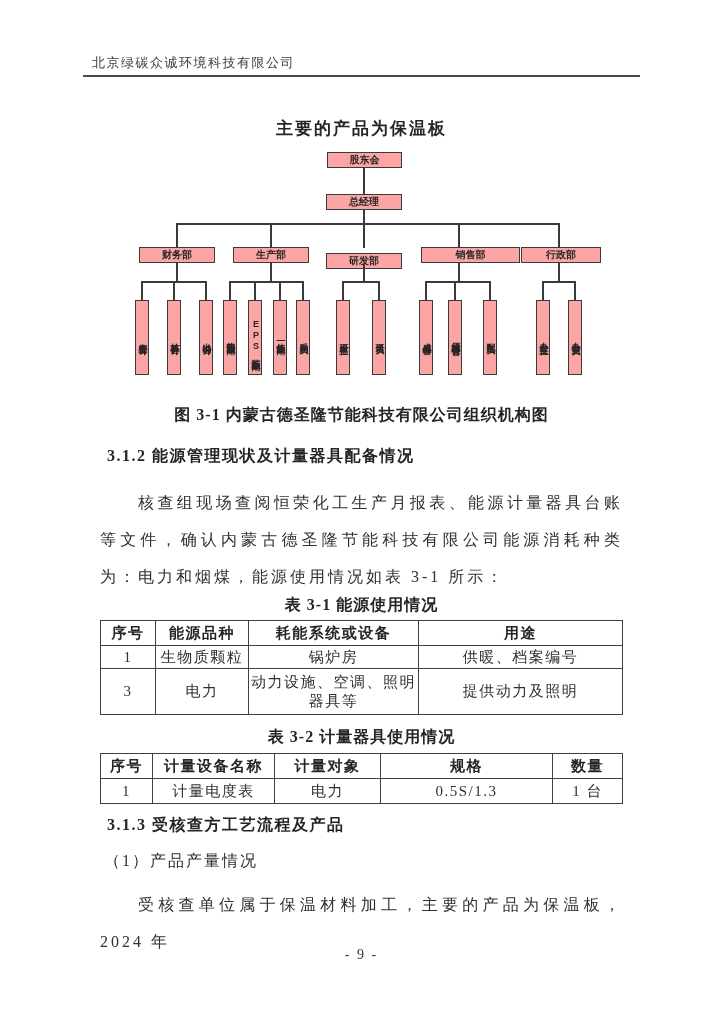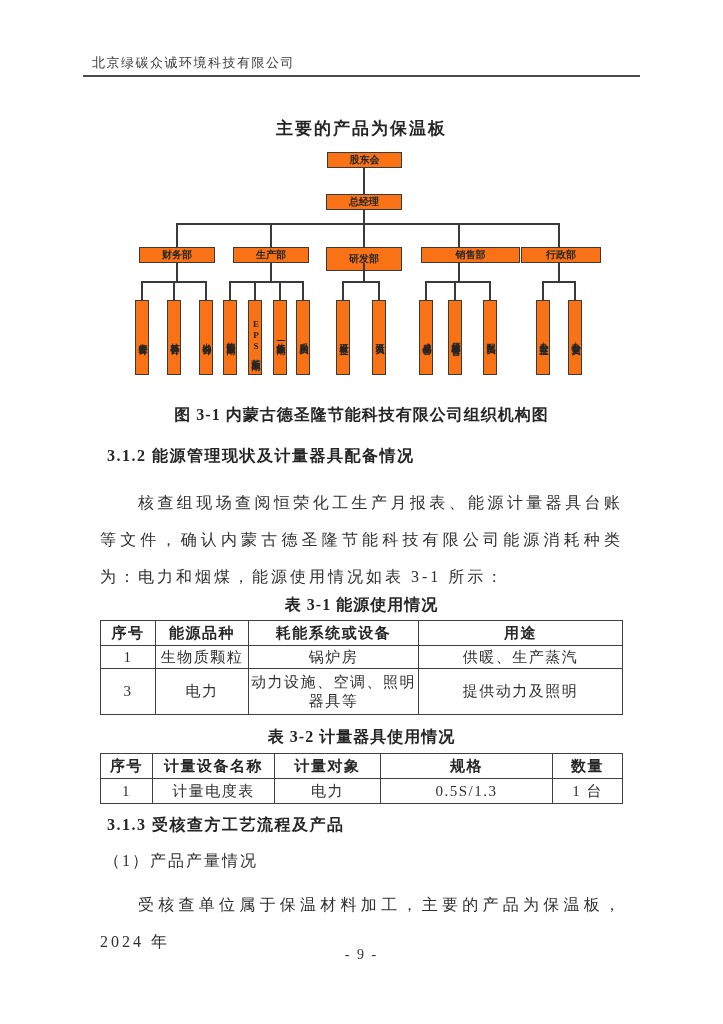--- a/index.html
+++ b/index.html
@@ -8,23 +8,23 @@
     font-family:"Liberation Serif", serif;color:#2f2f2f;overflow:hidden;
   }
   
   .hdr-left{position:absolute;left:92px;top:54px;font-size:13px;letter-spacing:1.5px;color:#3c3c3c;}
   .hdr-right{position:absolute;right:88px;top:54px;font-size:13px;letter-spacing:1px;color:#3c3c3c;}
   .hdr-right .num{letter-spacing:0.5px;margin-left:10px;font-family:"Liberation Serif",serif;}
   .hdr-line{position:absolute;left:83px;top:75px;width:557px;height:2px;background:#4a4a4a;}
   
   .org-title{position:absolute;left:0;top:117px;width:723px;text-align:center;
     font-size:17px;font-weight:bold;color:#252525;letter-spacing:2px;}
-  .obox{position:absolute;box-sizing:border-box;border:1.5px solid #3a3a3a;background:#f97316;
+  .obox{position:absolute;box-sizing:border-box;border:1.5px solid #3a3a3a;background:#fca5a5;
     display:flex;align-items:center;justify-content:center;
-    font-family:Liberation Serif, serif;font-weight:bold;font-size:10px;color:#262626;}
+    font-family:Liberation Sans, sans-serif;font-weight:bold;font-size:10px;color:#262626;}
   .vbox{writing-mode:vertical-rl;text-orientation:upright;font-size:9px;line-height:1.1;
     letter-spacing:1px;padding:2px 0;}
   .oline{position:absolute;background:#3a3a3a;}
   
   .caption{position:absolute;left:0;top:405px;width:723px;text-align:center;
     font-weight:bold;font-size:16px;color:#252525;letter-spacing:1px;}
   .h2{position:absolute;left:107px;font-weight:bold;font-size:16px;color:#252525;letter-spacing:1.5px;}
   .para{position:absolute;left:100px;width:523px;font-size:16px;line-height:37px;
     letter-spacing:3px;text-align:justify;text-indent:38px;color:#303030;}
   .sub{position:absolute;left:104px;font-size:16px;letter-spacing:2px;color:#303030;}
@@ -54,21 +54,21 @@
   <div class="oline" style="left:363px;top:210px;width:2px;height:14px;"></div>
   <div class="oline" style="left:176px;top:223px;width:384px;height:2px;"></div>
   <div class="oline" style="left:176px;top:223px;width:2px;height:25px;"></div>
   <div class="oline" style="left:270px;top:223px;width:2px;height:25px;"></div>
   <div class="oline" style="left:363px;top:223px;width:2px;height:25px;"></div>
   <div class="oline" style="left:458px;top:223px;width:2px;height:25px;"></div>
   <div class="oline" style="left:558px;top:223px;width:2px;height:25px;"></div>
 
   <div class="obox" style="left:139px;top:247px;width:76px;height:16px;">财务部</div>
   <div class="obox" style="left:233px;top:247px;width:76px;height:16px;">生产部</div>
-  <div class="obox" style="left:326px;top:247px;width:76px;height:24px;">研发部</div>
+  <div class="obox" style="left:326px;top:253px;width:76px;height:16px;">研发部</div>
   <div class="obox" style="left:421px;top:247px;width:99px;height:16px;">销售部</div>
   <div class="obox" style="left:521px;top:247px;width:80px;height:16px;">行政部</div>
 
   <div class="oline" style="left:176px;top:263px;width:2px;height:18px;"></div>
   <div class="oline" style="left:270px;top:263px;width:2px;height:18px;"></div>
   <div class="oline" style="left:363px;top:263px;width:2px;height:18px;"></div>
   <div class="oline" style="left:458px;top:263px;width:2px;height:18px;"></div>
   <div class="oline" style="left:558px;top:263px;width:2px;height:18px;"></div>
 
   <div class="oline" style="left:141px;top:281px;width:66px;height:2px;"></div>
@@ -124,21 +124,21 @@
         <tr style="height:25px;">
       <th>序号</th>
       <th>能源品种</th>
       <th>耗能系统或设备</th>
       <th>用途</th>
     </tr>
     <tr style="height:23px;">
       <td>1</td>
       <td>生物质颗粒</td>
       <td>锅炉房</td>
-      <td>供暖、生产蒸汽</td>
+      <td>供暖、档案编号</td>
     </tr>
     <tr style="height:46px;">
       <td>3</td>
       <td>电力</td>
       <td>动力设施、空调、照明器具等</td>
       <td>提供动力及照明</td>
     </tr>
   </tbody>
     </table>
 

